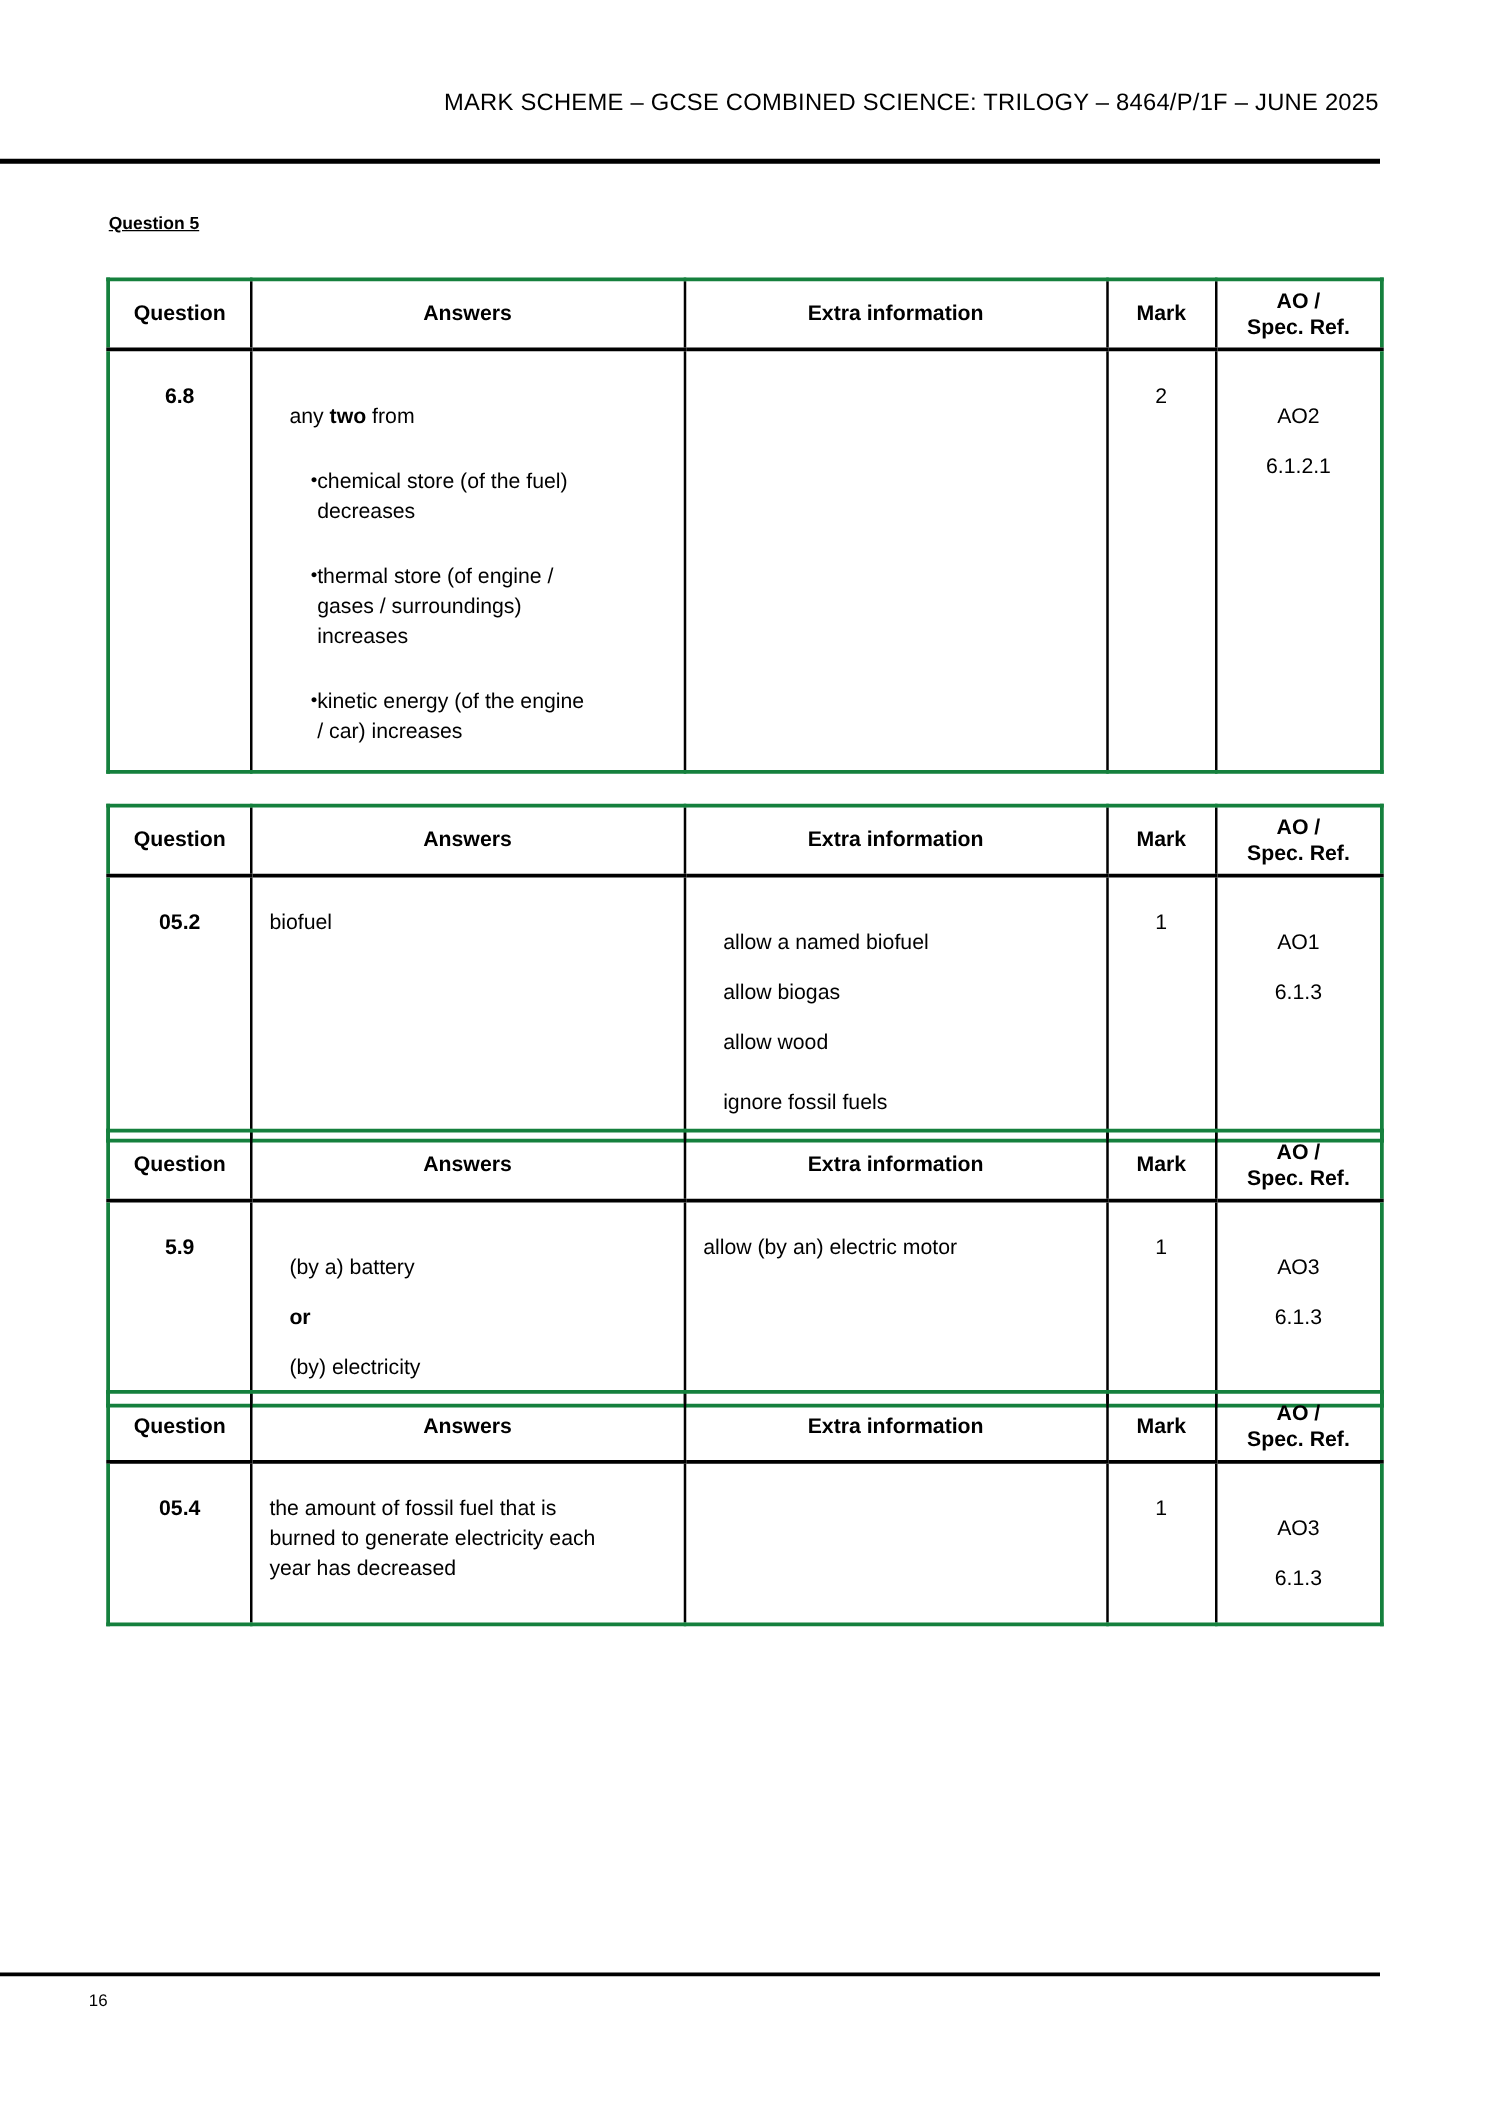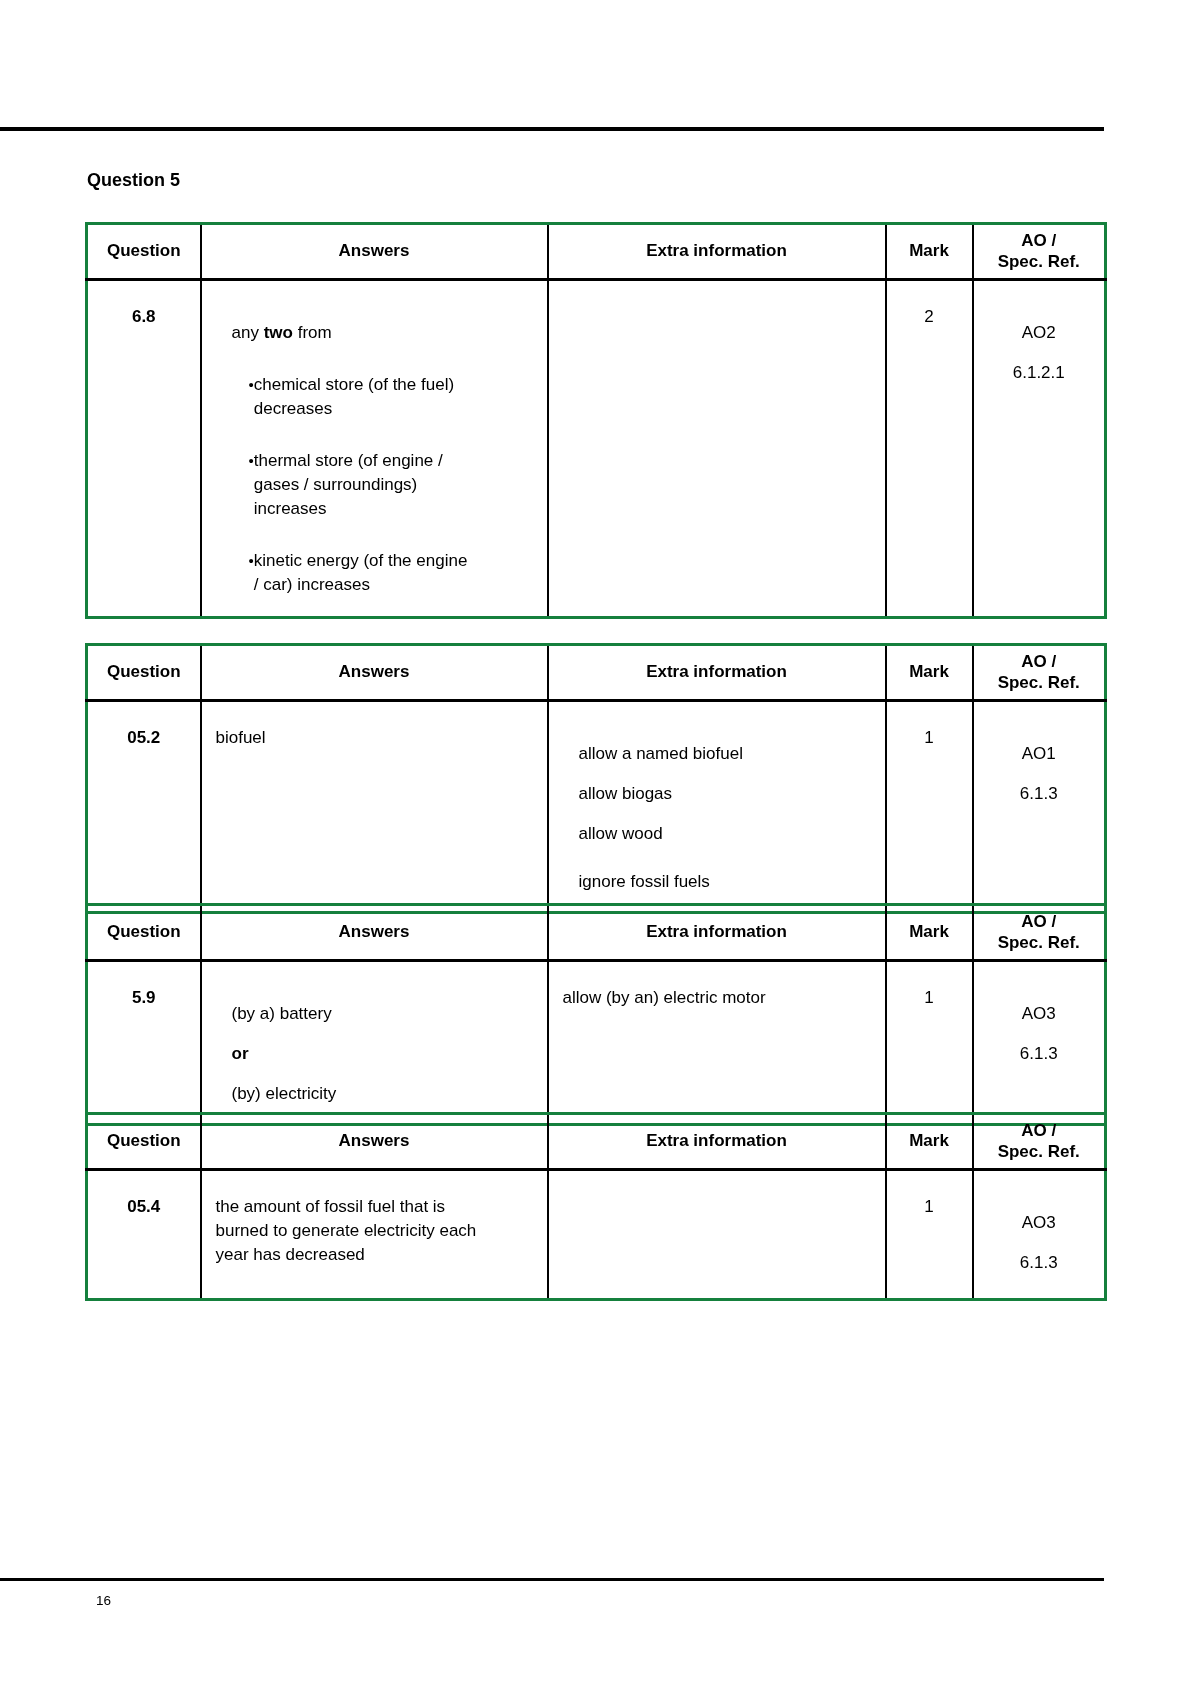--- a/index.html
+++ b/index.html
@@ -29,22 +29,23 @@
     top: 127px;
     left: 0;
     width: 1104px;
     height: 4px;
     background: #000000;
   }
   .section-title {
     position: absolute;
     top: 170px;
     left: 87px;
-    font-size: 18px;
+    font-size: 14px;
     font-weight: bold;
+    text-decoration: underline;
   }
   table.ms-table {
     position: absolute;
     left: 85px;
     width: 1019px;
     border-collapse: collapse;
     table-layout: fixed;
     border: 3px solid #15803d;
   }
   #table-05-1 { top: 222px; }
@@ -92,29 +93,30 @@
     position: absolute;
     top: 1578px;
     left: 0;
     width: 1104px;
     height: 3px;
     background: #000000;
   }
   .page-number {
     position: absolute;
     top: 1593px;
-    left: 96px;
+    left: 71px;
     font-size: 13.5px;
   }
 </style>
 </head>
 <body>
 
 <div class="page">
 
+  <div class="doc-header">MARK SCHEME – GCSE COMBINED SCIENCE: TRILOGY – 8464/P/1F – JUNE 2025</div>
   <div class="top-rule"></div>
 
   <div class="section-title">Question 5</div>
 
   <table class="ms-table" id="table-05-1">
     <colgroup>
         <col class="col-q">
         <col class="col-a">
         <col class="col-e">
         <col class="col-m">

